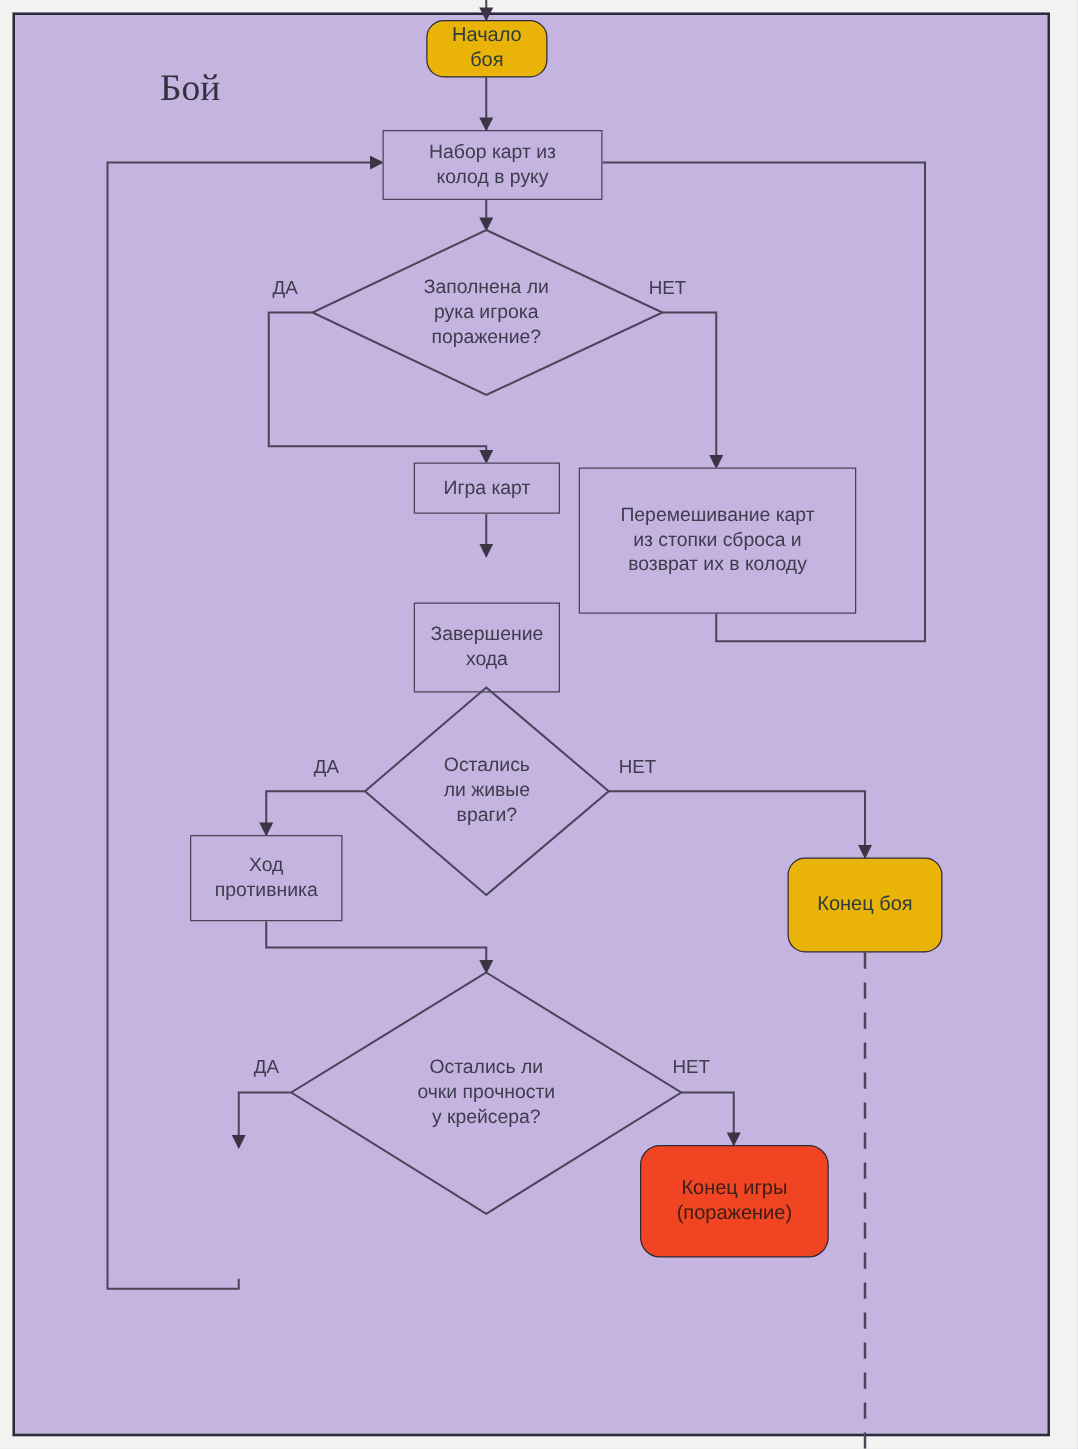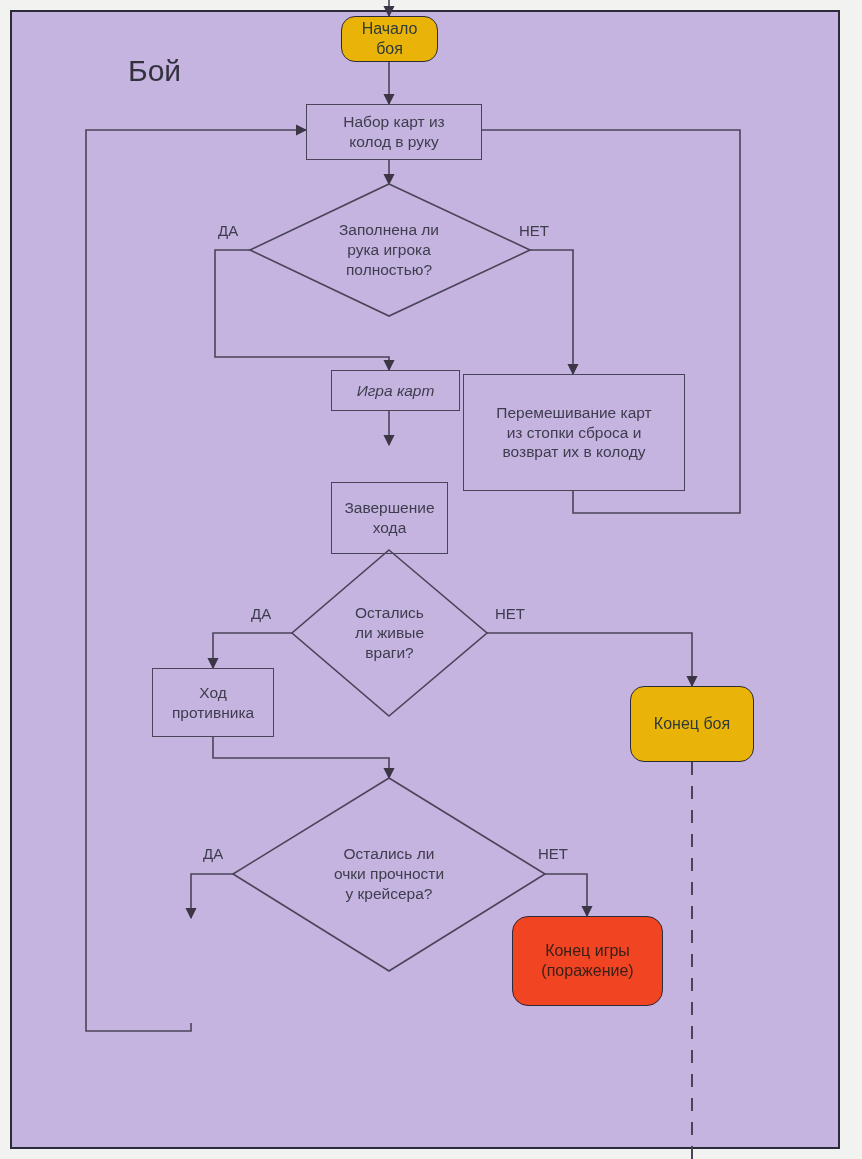--- a/index.html
+++ b/index.html
@@ -79,20 +79,21 @@
     position: absolute;
     font-size: 15px;
     color: #3d3d4d;
   }
   #title {
     position: absolute;
     left: 128px;
     top: 54px;
     font-size: 30px;
     color: #32323f;
+    font-family: Liberation Serif, serif;
   }
 </style>
 </head>
 <body>
 
 <div id="canvas">
 
   <div id="panel"></div>
 
   <svg id="edges" viewBox="0 0 862 1159" xmlns="http://www.w3.org/2000/svg">
@@ -138,23 +139,23 @@
   <div id="title">Бой</div>
 
   <div class="node terminal start" style="left:341px; top:16px; width:97px; height:46px;">Начало
 боя</div>
 
   <div class="node process" style="left:306px; top:104px; width:176px; height:56px;">Набор карт из
 колод в руку</div>
 
   <div class="diamond-text" style="left:289px; top:210px; width:200px; height:80px;">Заполнена ли
 рука игрока
-полностью?</div>
+поражение?</div>
 
-  <div class="node process" style="left:331px; top:370px; width:129px; height:41px;font-style:italic;">Игра карт</div>
+  <div class="node process" style="left:331px; top:370px; width:117px; height:41px;">Игра карт</div>
 
   <div class="node process" style="left:463px; top:374px; width:222px; height:117px;">Перемешивание карт
 из стопки сброса и
 возврат их в колоду</div>
 
   <div class="node process" style="left:331px; top:445px; width:117px; height:72px;margin-top:37px;">Завершение
 хода</div>
 
   <div class="diamond-text" style="left:319px; top:595px; width:141px; height:76px;">Остались
 ли живые

